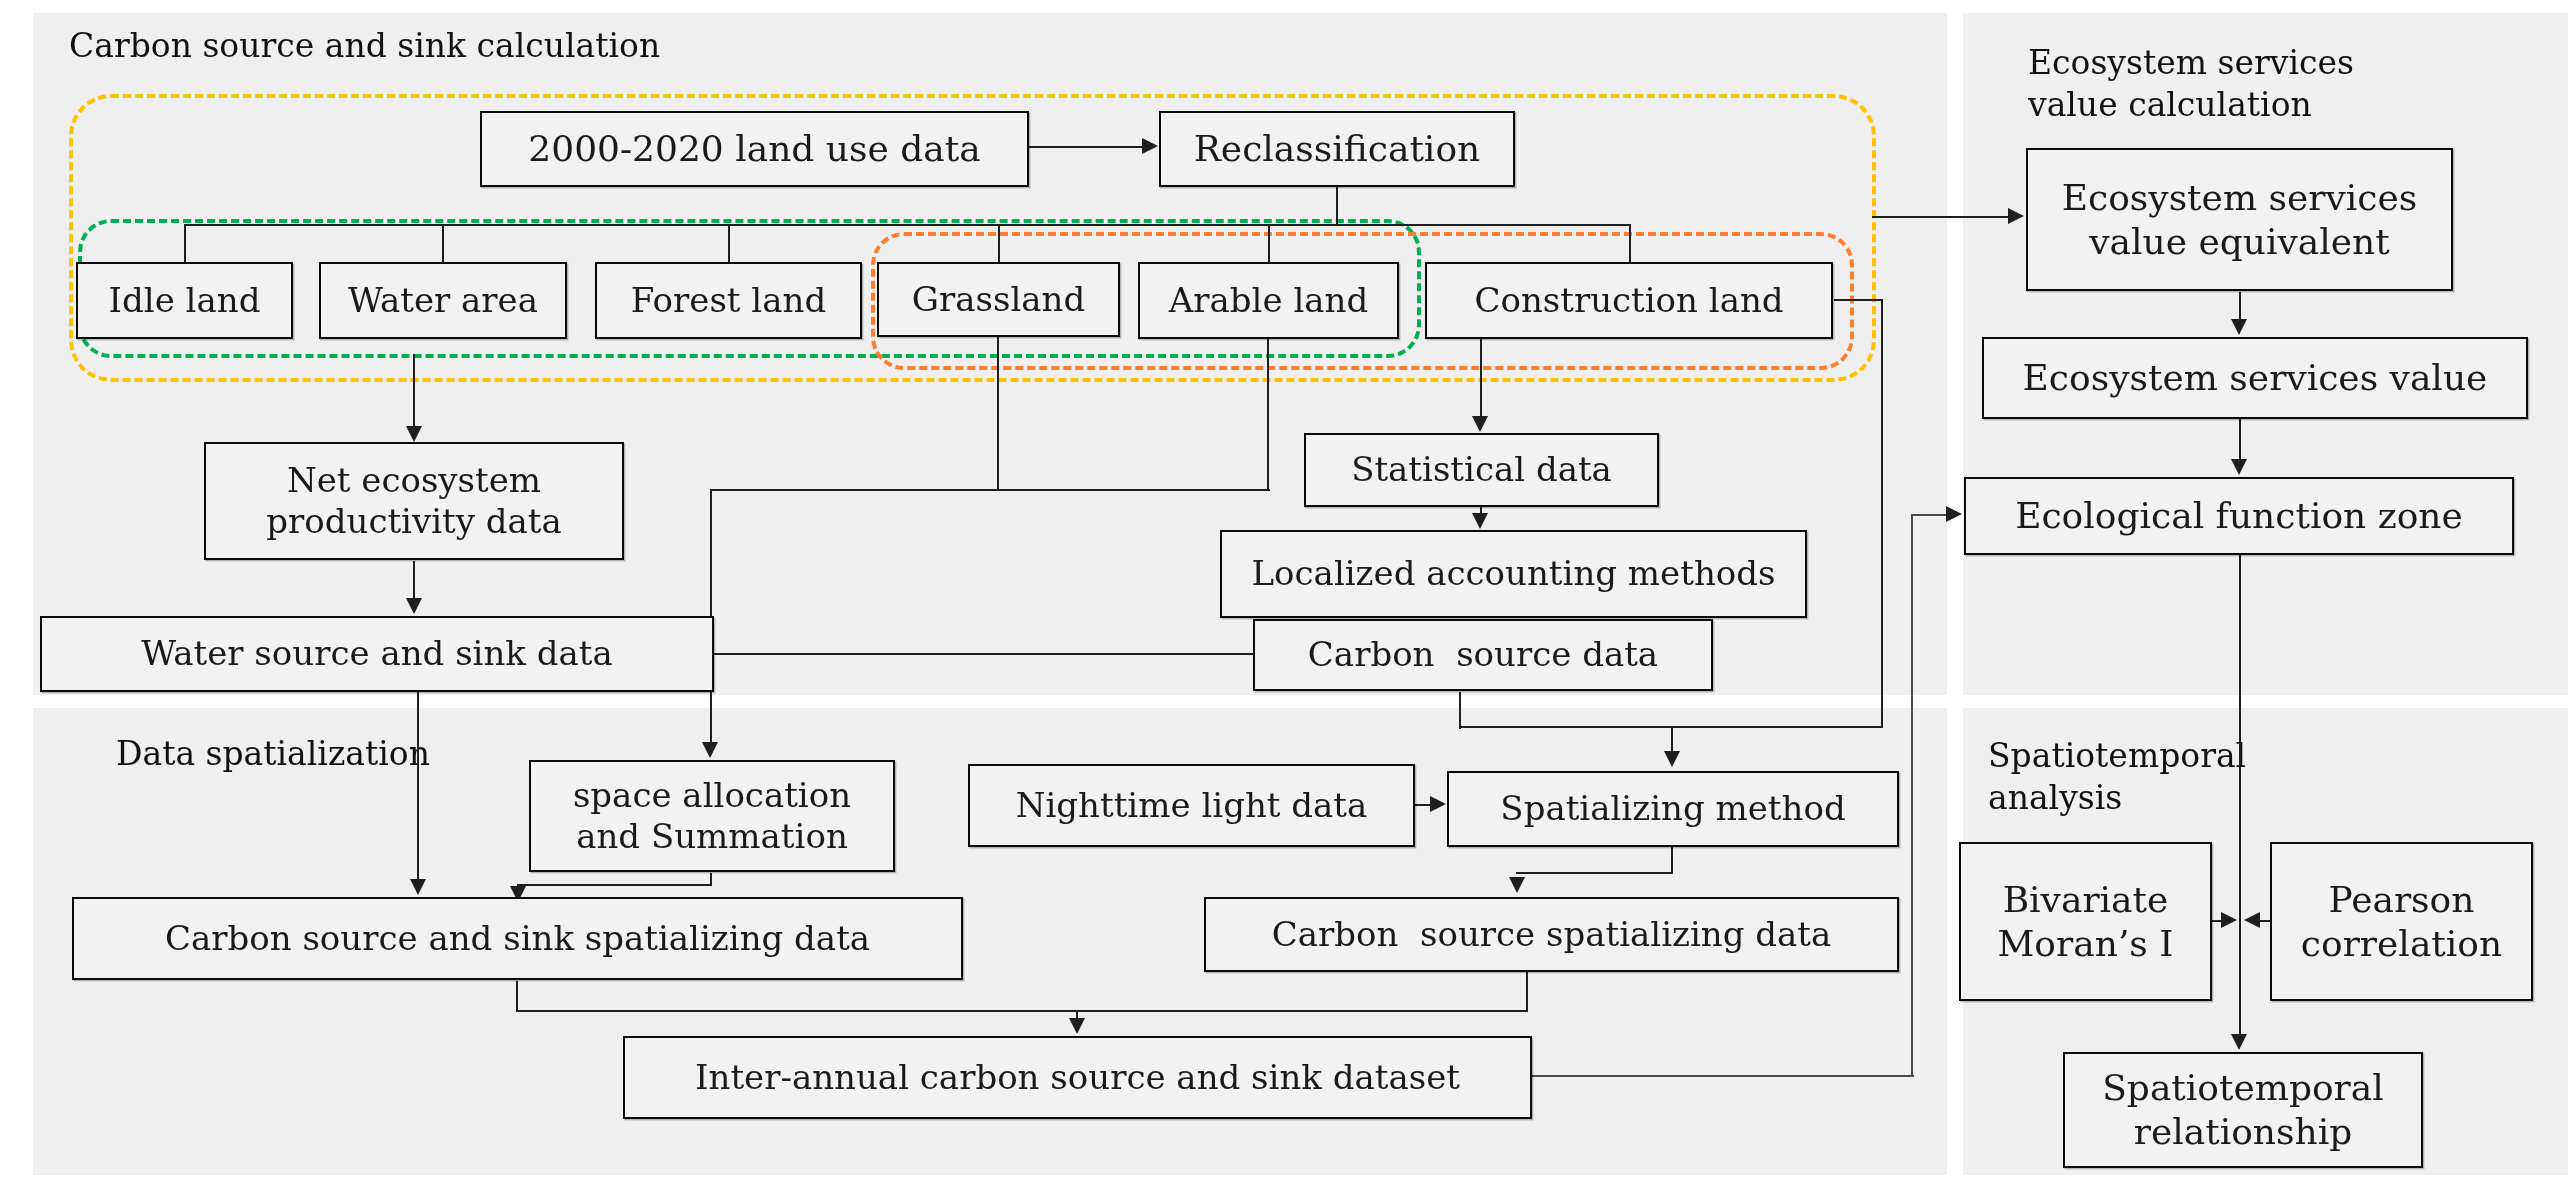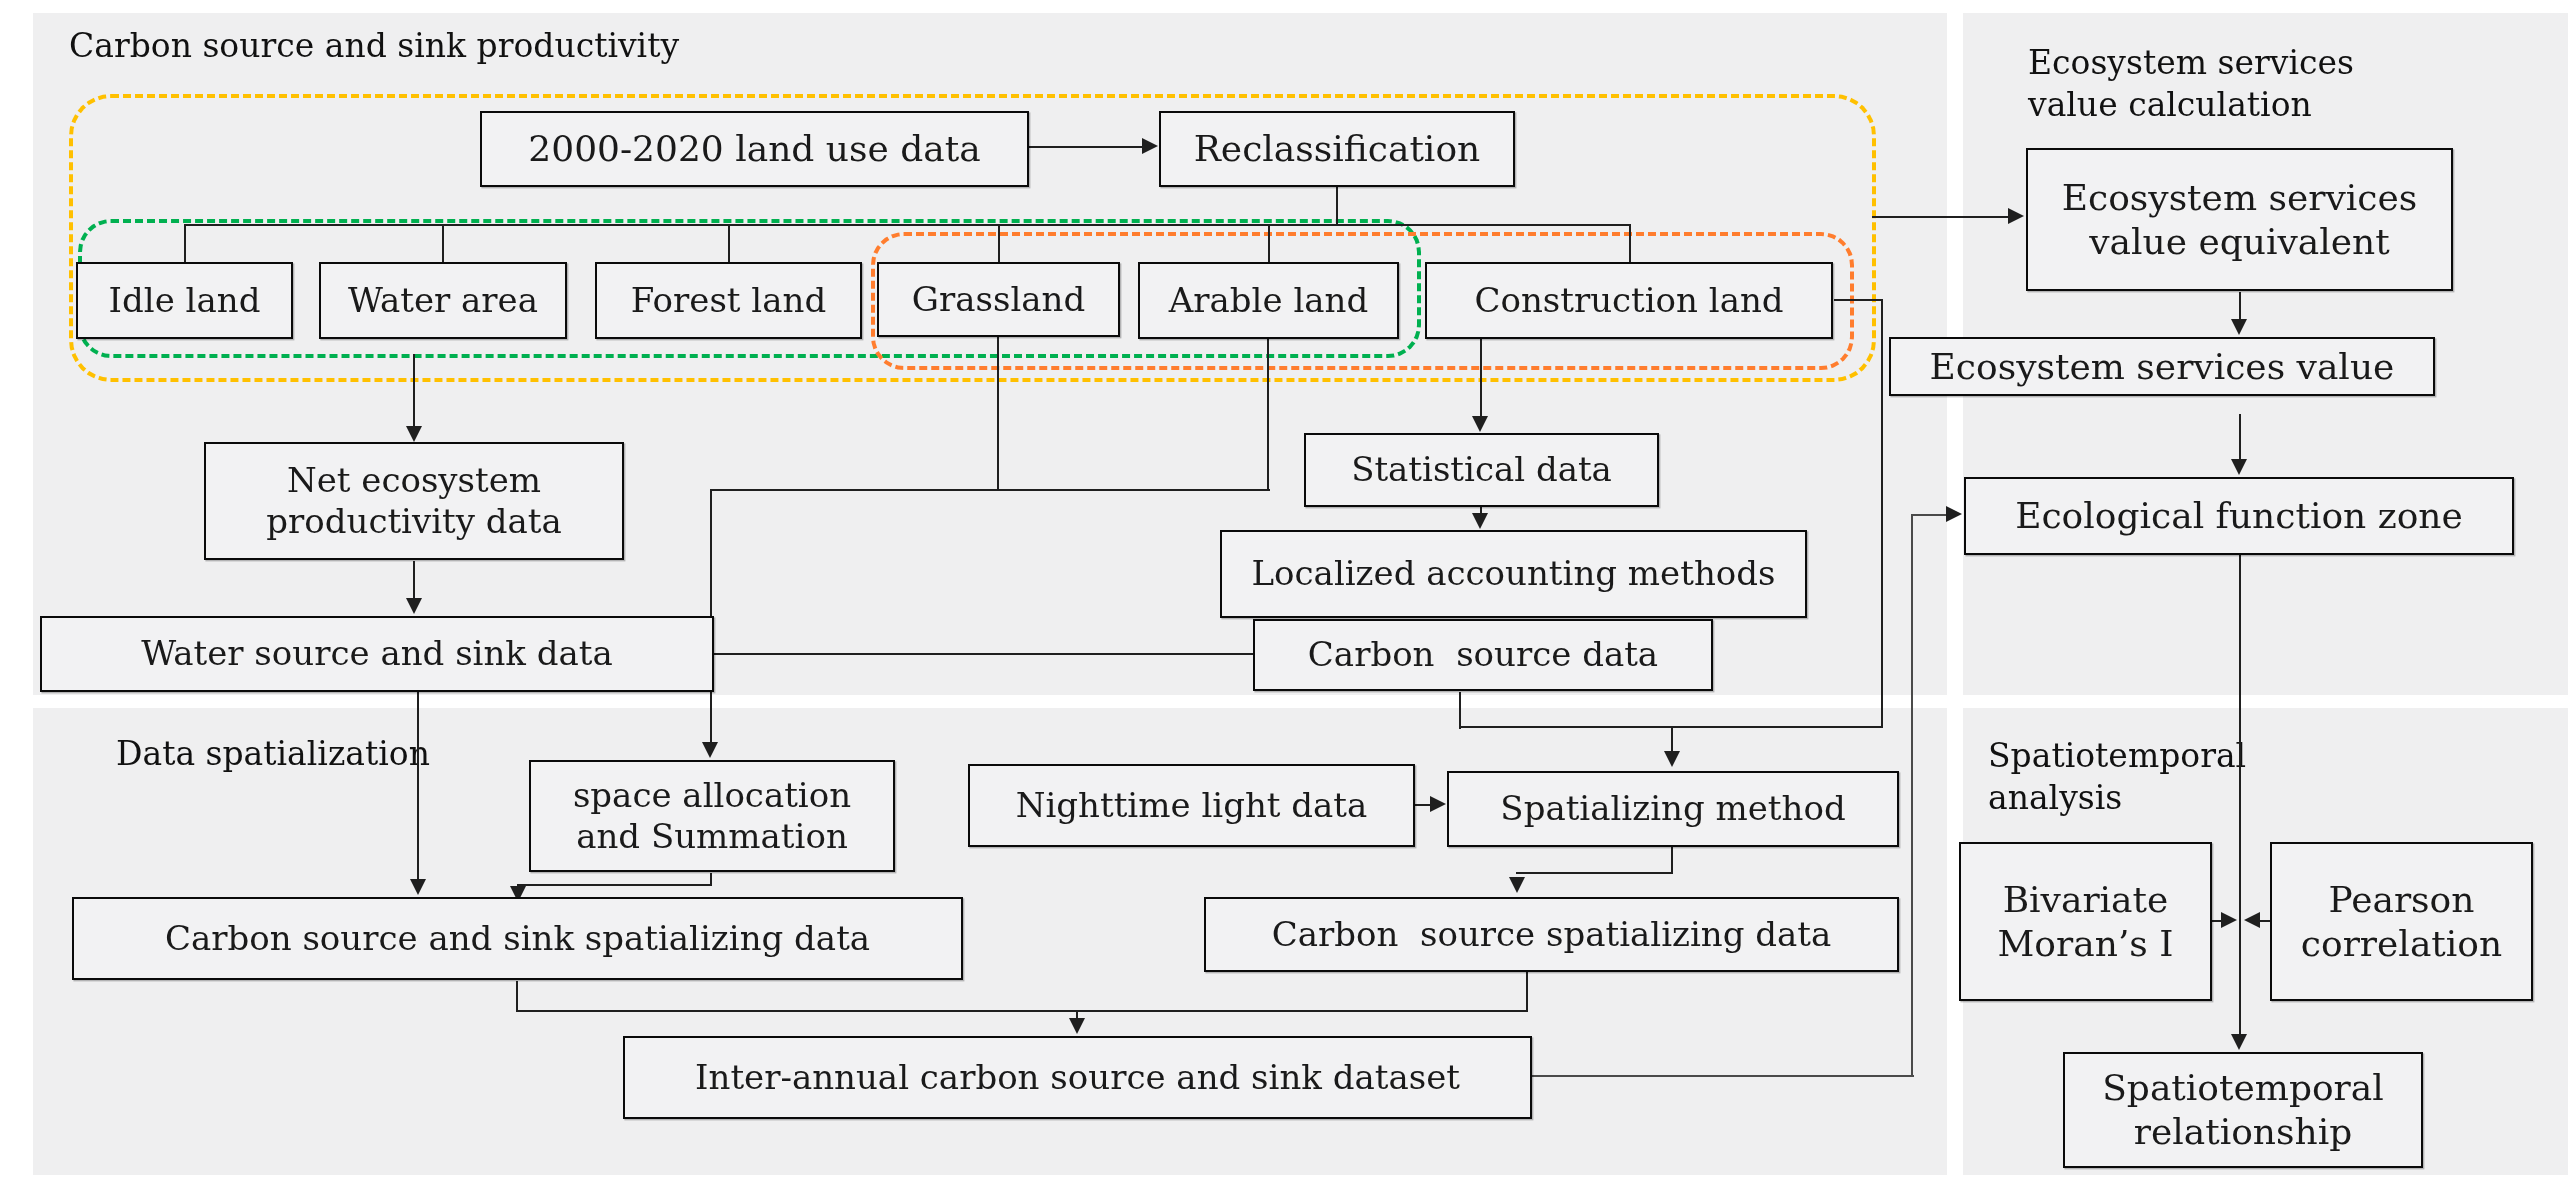--- a/index.html
+++ b/index.html
@@ -26,21 +26,21 @@
 </head>
 <body>
 
 <div class="canvas">
 
   <div class="panel" style="left:33px;top:13px;width:1914px;height:682px;"></div>
   <div class="panel" style="left:1963px;top:13px;width:605px;height:682px;"></div>
   <div class="panel" style="left:33px;top:708px;width:1914px;height:467px;"></div>
   <div class="panel" style="left:1963px;top:708px;width:605px;height:467px;"></div>
 
-  <div class="section-label" style="left:69px;top:25px;">Carbon source and sink productivity</div>
+  <div class="section-label" style="left:69px;top:25px;">Carbon source and sink calculation</div>
   <div class="section-label" style="left:2028px;top:42px;">Ecosystem services
 value calculation</div>
   <div class="section-label" style="left:116px;top:733px;">Data spatialization</div>
   <div class="section-label" style="left:1988px;top:735px;">Spatiotemporal
 analysis</div>
 
   <div class="group g-yellow" style="left: 69px; top: 94px; width: 1799px; height: 280px; border-color: rgb(255, 192, 0);"></div>
   <div class="group g-green" style="left: 78px; top: 219px; width: 1335px; height: 131px; border-color: rgb(0, 176, 80);"></div>
   <div class="group g-orange" style="left: 871px; top: 232px; width: 975px; height: 130px; border-color: rgb(255, 125, 46);"></div>
 
@@ -142,21 +142,21 @@
   <div class="node" style="left:1253px;top:619px;width:460px;height:72px;">Carbon  source data</div>
   <div class="node" style="left:529px;top:760px;width:366px;height:112px;">space allocation
 and Summation</div>
   <div class="node" style="left:968px;top:764px;width:447px;height:83px;">Nighttime light data</div>
   <div class="node" style="left:1447px;top:771px;width:452px;height:76px;">Spatializing method</div>
   <div class="node" style="left:72px;top:897px;width:891px;height:83px;">Carbon source and sink spatializing data</div>
   <div class="node" style="left:1204px;top:897px;width:695px;height:75px;">Carbon  source spatializing data</div>
   <div class="node" style="left:623px;top:1036px;width:909px;height:83px;">Inter-annual carbon source and sink dataset</div>
   <div class="node big" style="left:2026px;top:148px;width:427px;height:143px;">Ecosystem services
 value equivalent</div>
-  <div class="node big" style="left:1889px;top:337px;width:546px;height:59px;">Ecosystem services value</div>
+  <div class="node big" style="left:1982px;top:337px;width:546px;height:82px;">Ecosystem services value</div>
   <div class="node big" style="left:1964px;top:477px;width:550px;height:78px;">Ecological function zone</div>
   <div class="node big" style="left:1959px;top:842px;width:253px;height:159px;">Bivariate
 Moran’s I</div>
   <div class="node big" style="left:2270px;top:842px;width:263px;height:159px;">Pearson
 correlation</div>
   <div class="node big" style="left:2063px;top:1052px;width:360px;height:116px;">Spatiotemporal
 relationship</div>
 
 </div>
 

